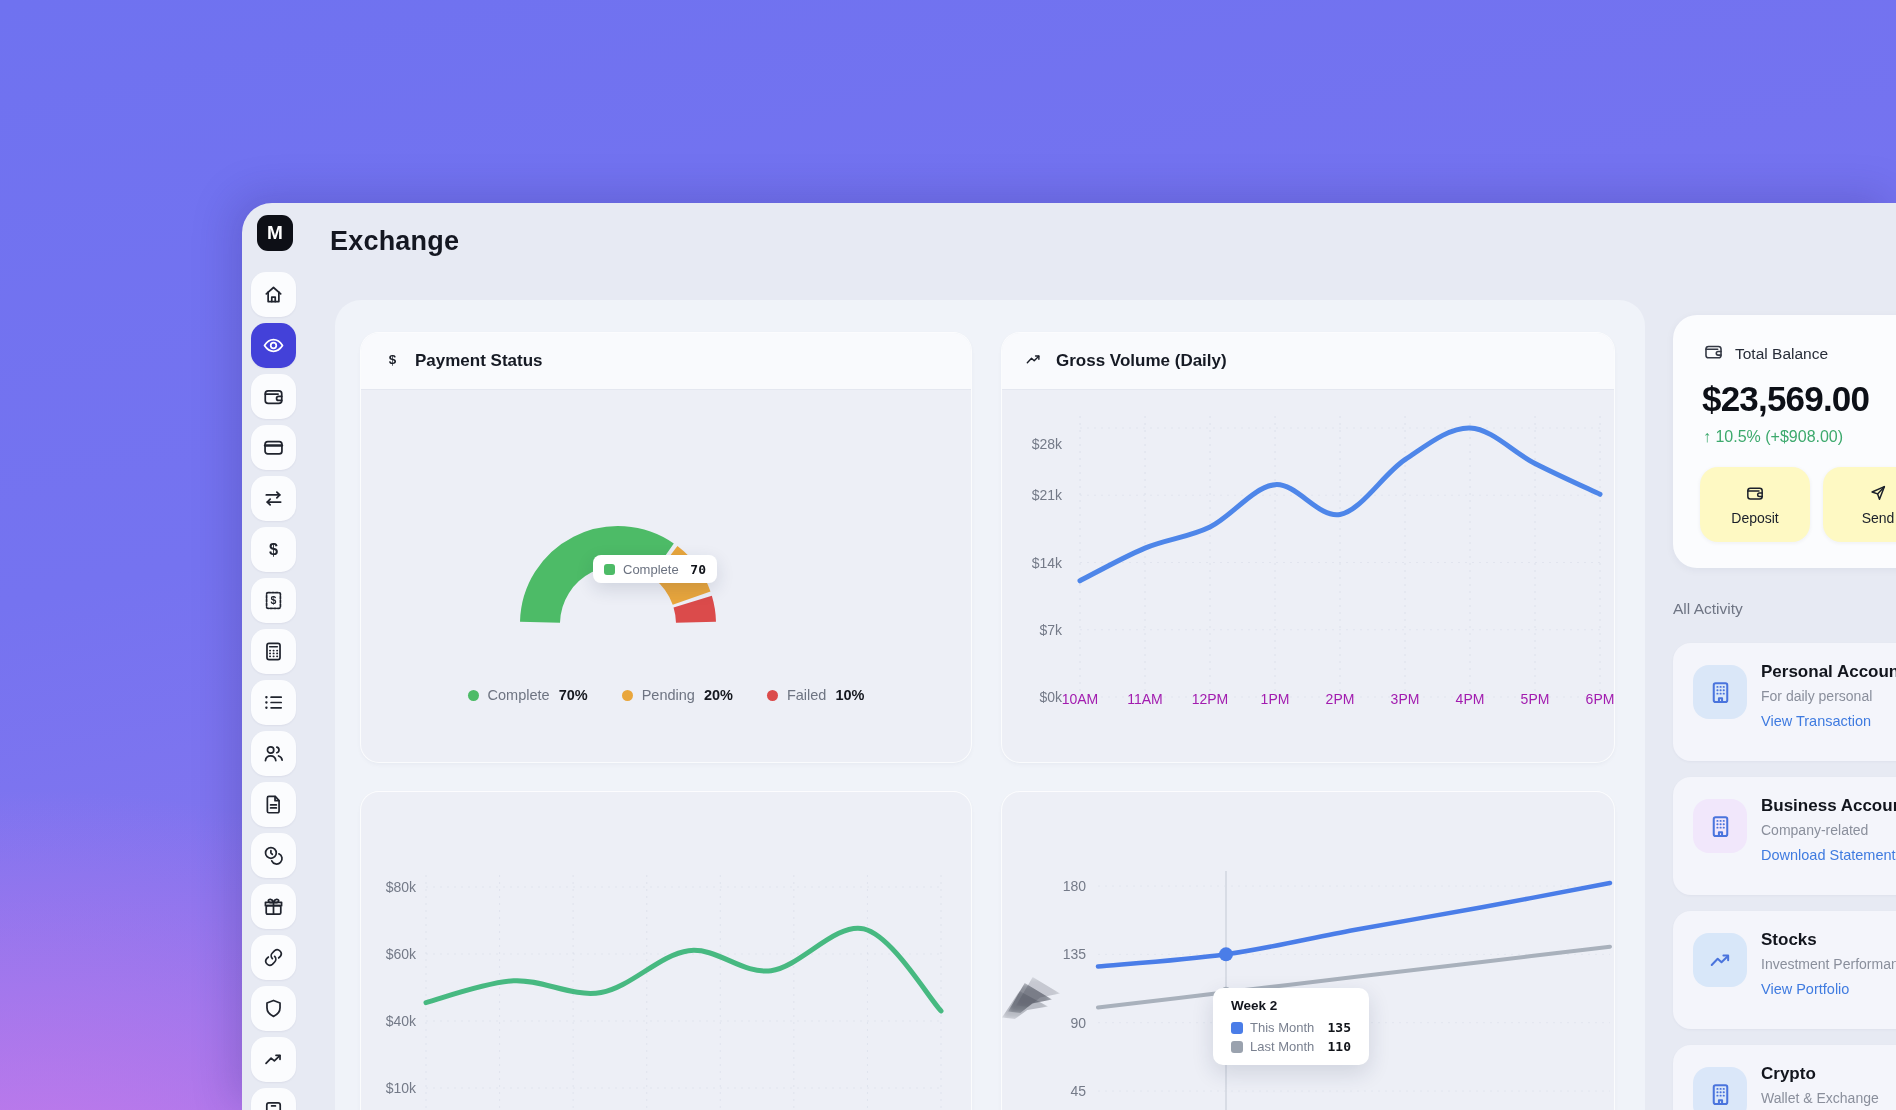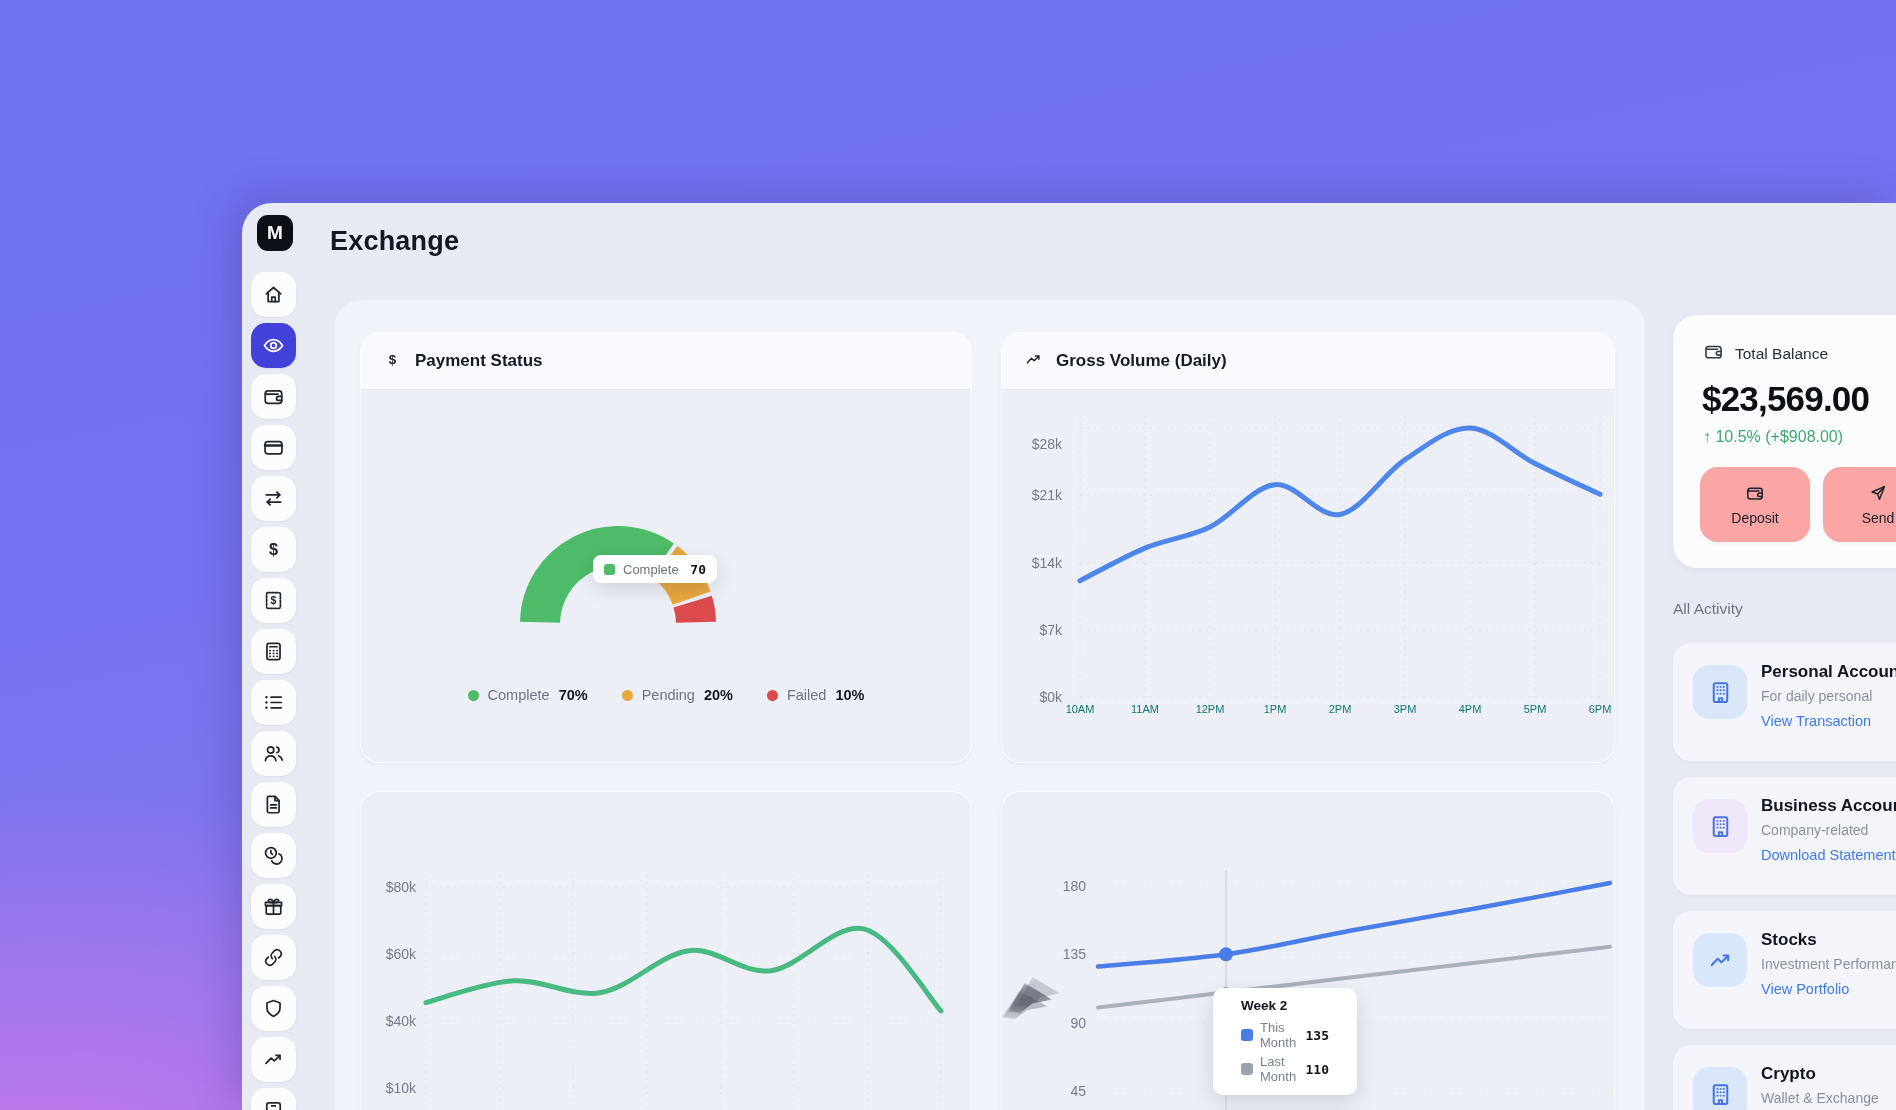--- a/index.html
+++ b/index.html
@@ -44,39 +44,39 @@
   .c4 { left:667px; top:492px; width:612px; height:560px; }
   .card-header {
     height:57px; background:#f9fafd; border-bottom:1px solid #e4e7f0;
     display:flex; align-items:center; padding:0 22px; gap:13px;
   }
   .card-header svg { width:19px; height:19px; color:#191d27; }
   .card-title { font-size:17px; font-weight:700; color:#161a24; }
   .card-body { position:absolute; top:57px; left:0; right:0; bottom:0; }
   .card-body svg.plot { position:absolute; left:0; top:0; }
   .ytick { position:absolute; text-align:right; font-size:14px; color:#747a88; }
-  .xtick { position:absolute; transform:translateX(-50%); font-size:11px; color:#0f766e; top:313px; }
+  .xtick { position:absolute; transform:translateX(-50%); font-size:14px; color:#a21caf; top:301px; }
   
   .legend { position:absolute; left:0; right:0; top:297px; display:flex; justify-content:center; gap:34px; align-items:center; }
   .litem { display:flex; align-items:center; gap:9px; }
   .ldot { width:11px; height:11px; border-radius:50%; }
   .llab { font-size:14.5px; color:#6e7482; }
   .lval { font-size:14.5px; font-weight:700; color:#15181f; }
   
   .tip1 {
     position:absolute; left:232px; top:165px; width:124px; height:28px;
     background:#fff; border-radius:8px; display:flex; align-items:center; gap:8px; padding:0 11px;
     box-shadow:0 6px 18px rgba(30,40,80,.14);
   }
   .tip1 .sq { width:11px; height:11px; border-radius:3px; flex:none; }
   .tip1 .tlab { font-size:13px; color:#6b7280; flex:1; }
   .tip1 .tval { font-size:13px; font-weight:700; color:#101319; font-family:"DejaVu Sans Mono",monospace; }
   .tip2 {
-    position:absolute; left:211px; top:139px; width:144px;
-    background:#fff; border-radius:10px; padding:10px 28px 11px;
+    position:absolute; left:211px; top:139px; width:156px;
+    background:#fff; border-radius:10px; padding:10px 18px 11px;
     box-shadow:0 8px 22px rgba(30,40,80,.14);
   }
   .tip2 .t2title { font-size:13.5px; font-weight:700; color:#12151d; margin-bottom:7px; }
   .tip2 .t2row { display:flex; align-items:center; gap:7px; margin-top:4px; }
   .tip2 .t2sq { width:12px; height:12px; border-radius:3px; flex:none; }
   .tip2 .t2lab { font-size:13px; color:#7a8190; flex:1; }
   .tip2 .t2val { font-size:13px; font-weight:700; color:#101319; font-family:"DejaVu Sans Mono",monospace; }
   
   .smudge { position:absolute; left:0px; top:128px; width:60px; height:44px; pointer-events:none; }
   .smudge i { position:absolute; display:block; background:#3c414d; filter:blur(3px);
@@ -89,21 +89,21 @@
     position:absolute; left:1431px; top:112px; width:262px; height:253px;
     background:#fbfcfe; border-radius:24px; box-shadow:0 2px 8px rgba(25,35,70,.05);
   }
   .bc-head { display:flex; align-items:center; gap:11px; margin:26px 0 0 30px; color:#272c38; }
   .bc-head svg { width:21px; height:21px; color:#343945; }
   .bc-label { font-size:15.5px; color:#272c38; }
   .amount { margin:13px 0 0 29px; font-size:35px; font-weight:800; color:#0d1017; letter-spacing:-.8px; white-space:nowrap; }
   .delta { margin:9px 0 0 30px; font-size:16px; color:#3da96d; white-space:nowrap; }
   .bc-buttons { position:absolute; left:27px; top:152px; display:flex; gap:13px; }
   .bc-btn {
-    width:110px; height:75px; background:#fca5a5; border-radius:18px; cursor:pointer;
+    width:110px; height:75px; background:#fef9c3; border-radius:18px; cursor:pointer;
     display:flex; flex-direction:column; align-items:center; justify-content:center; gap:7px;
     box-shadow:0 1px 4px rgba(25,35,70,.06);
   }
   .bc-btn svg { width:20px; height:20px; color:#1c212b; }
   .bc-btn span { font-size:14px; color:#1a1f2a; font-weight:500; }
   .activity-heading { position:absolute; left:1431px; top:397px; font-size:15.5px; color:#6f7584; }
   .act-card {
     position:absolute; left:1431px; width:262px; height:118px;
     background:#f4f5fb; border-radius:18px; box-shadow:0 1px 3px rgba(25,35,70,.04);
   }

